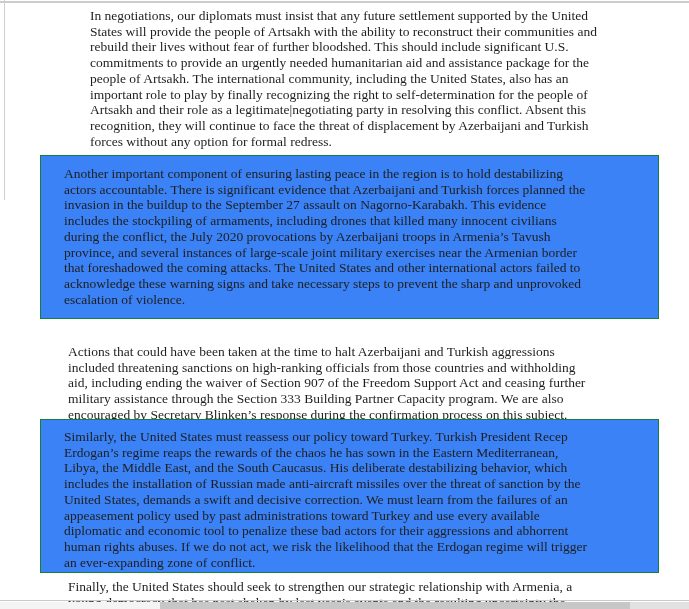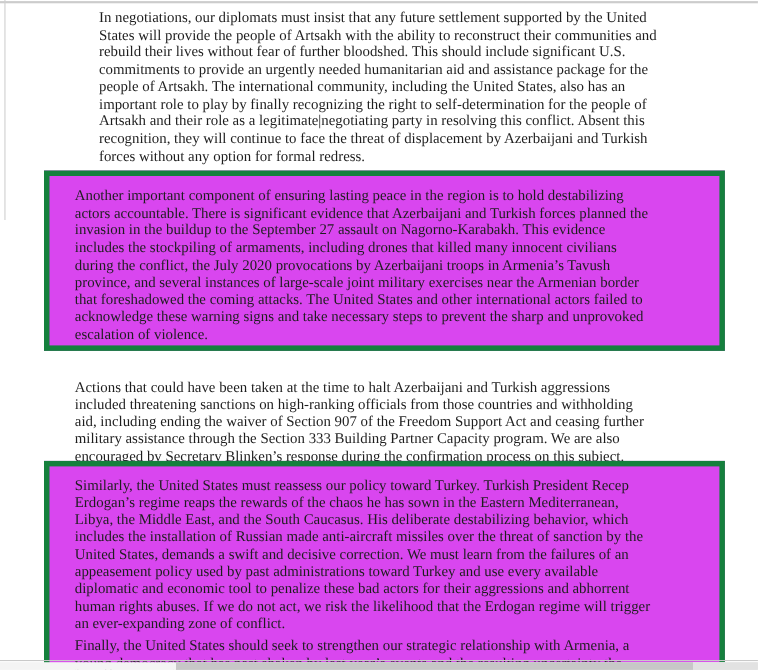--- a/index.html
+++ b/index.html
@@ -32,25 +32,25 @@
   }
   .p1 { left: 68px; top: 8px; margin-left: 22px; }
   .p3 { left: 68px; top: 344px; }
   .p5 { left: 68px; top: 579px; }
 
   .redbox {
     position: absolute;
     box-sizing: border-box;
     left: 40px;
     width: 619px;
-    border: 5px solid #15803d;
-    background: #d946ef;
+    border: 1px solid #15803d;
+    background: #3b82f6;
   }
   .box1 { top: 155px; height: 164px; }
-  .box2 { top: 419px; height: 189px; }
+  .box2 { top: 419px; height: 154px; }
   .redbox .para {
     position: static;
     display: block;
     padding: 10px 6px 0 23px;
   }
   .box2 .para { padding-top: 9px; }
 
   .bottom-hairline {
     position: absolute; left: 0; top: 600px;
     width: 689px; height: 1px; background: #c9c9c9;

